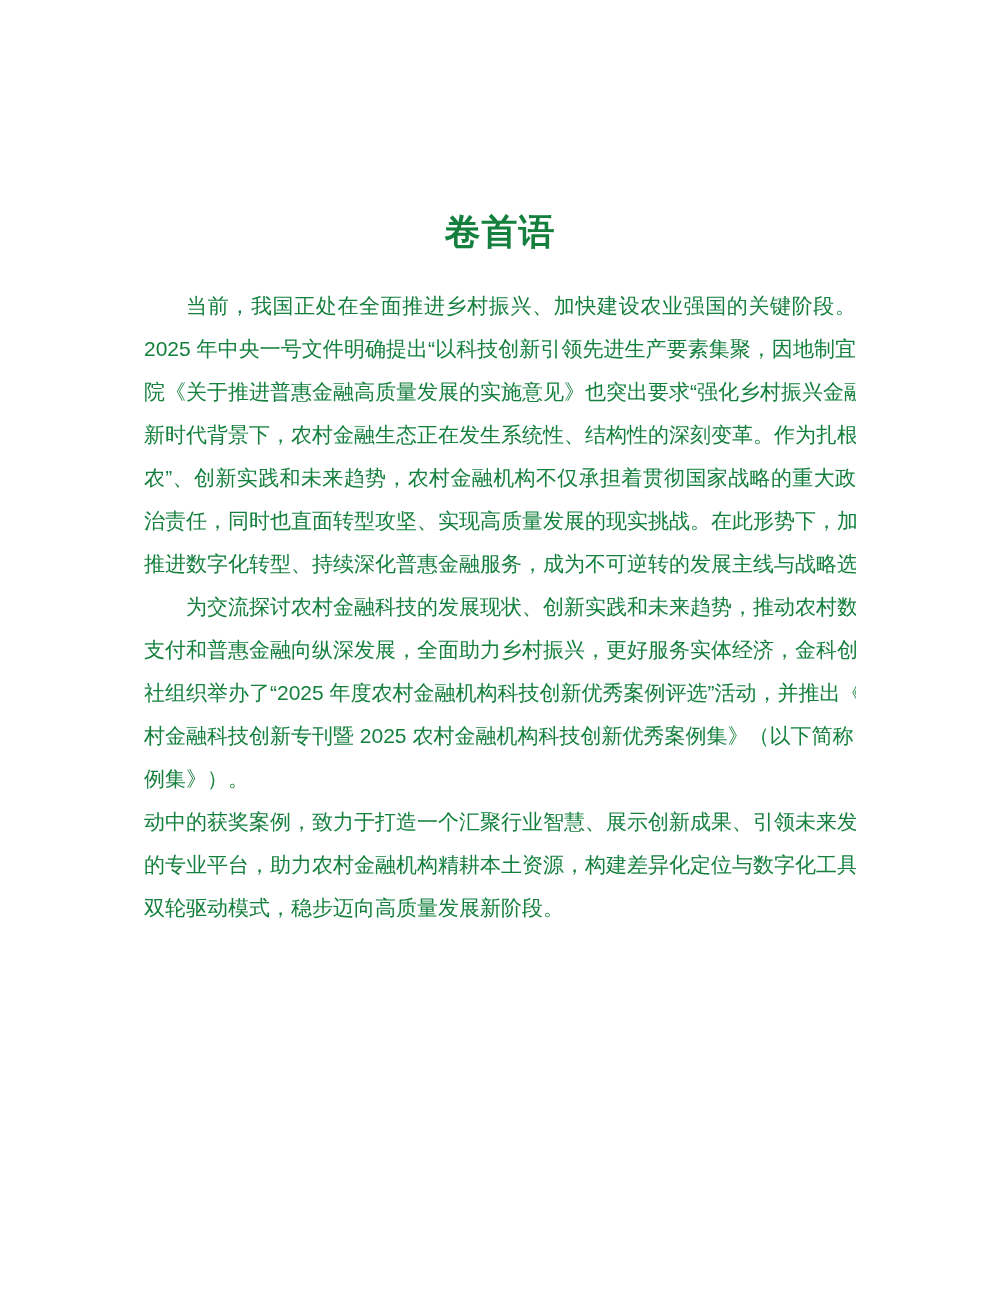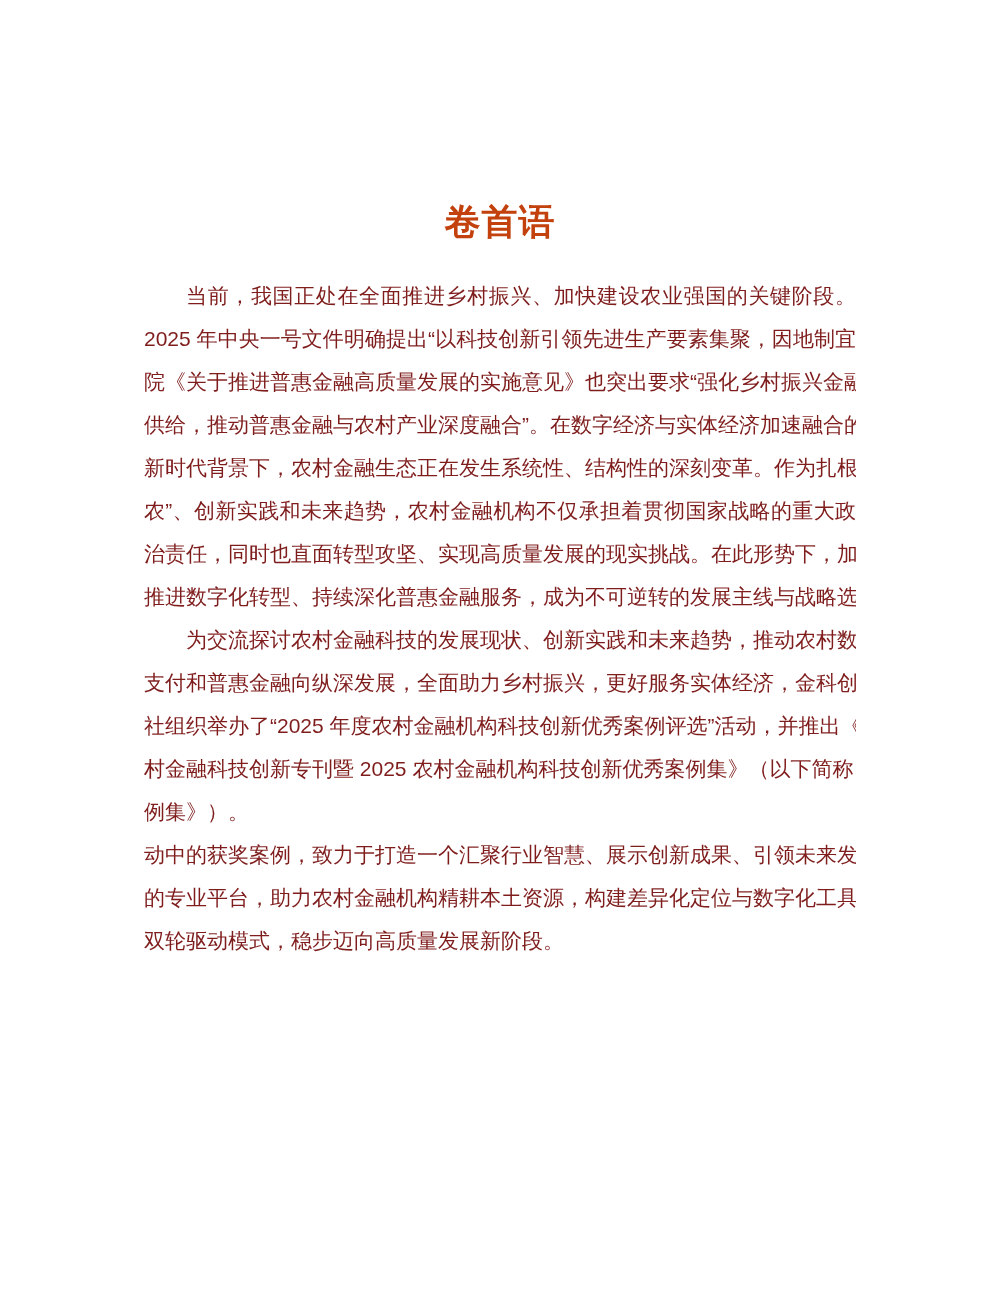--- a/index.html
+++ b/index.html
@@ -12,46 +12,46 @@
     width: 997px;
     height: 1304px;
     background: #ffffff;
     box-sizing: border-box;
     padding: 198px 141px 0 144px;
     overflow: hidden;
     font-family: "Liberation Sans", "DejaVu Sans", sans-serif;
     color: #000000;
   }
   .title {
-    margin: 2px;
+    margin: 12px;
     text-align: center;
     font-size: 36px;
     font-weight: bold;
     line-height: 44px;
     letter-spacing: 1px;
-    color: #c2410c;
+    color: #15803d;
   }
   .doc-body {
     margin-top: 30px;
     width: 712px;
     overflow: hidden;
   }
   .paragraph {
     margin: 0;
     padding: 0;
   }
   .line {
     height: 43px;
     line-height: 43px;
     font-size: 21px;
     white-space: nowrap;
     text-align: justify;
     text-align-last: justify;
     text-justify: inter-character;
-    color: #7f1d1d;
+    color: #15803d;
   }
   .p-first {
     text-indent: 42px;
   }
   .p-last {
     text-align-last: left;
   }
 </style>
 </head>
 <body>
@@ -59,21 +59,20 @@
 <div class="page">
 
   <h1 class="title">卷首语</h1>
 
   <div class="doc-body">
 
     <div class="paragraph">
       <div class="line p-first">当前，我国正处在全面推进乡村振兴、加快建设农业强国的关键阶段。</div>
       <div class="line">2025 年中央一号文件明确提出“以科技创新引领先进生产要素集聚，因地制宜</div>
       <div class="line">院《关于推进普惠金融高质量发展的实施意见》也突出要求“强化乡村振兴金融</div>
-      <div class="line">供给，推动普惠金融与农村产业深度融合”。在数字经济与实体经济加速融合的</div>
       <div class="line">新时代背景下，农村金融生态正在发生系统性、结构性的深刻变革。作为扎根“三</div>
       <div class="line">农”、创新实践和未来趋势，农村金融机构不仅承担着贯彻国家战略的重大政</div>
       <div class="line">治责任，同时也直面转型攻坚、实现高质量发展的现实挑战。在此形势下，加快</div>
       <div class="line">推进数字化转型、持续深化普惠金融服务，成为不可逆转的发展主线与战略选择。</div>
     </div>
 
     <div class="paragraph">
       <div class="line p-first">为交流探讨农村金融科技的发展现状、创新实践和未来趋势，推动农村数字</div>
       <div class="line">支付和普惠金融向纵深发展，全面助力乡村振兴，更好服务实体经济，金科创新</div>
       <div class="line">社组织举办了“2025 年度农村金融机构科技创新优秀案例评选”活动，并推出《农</div>

